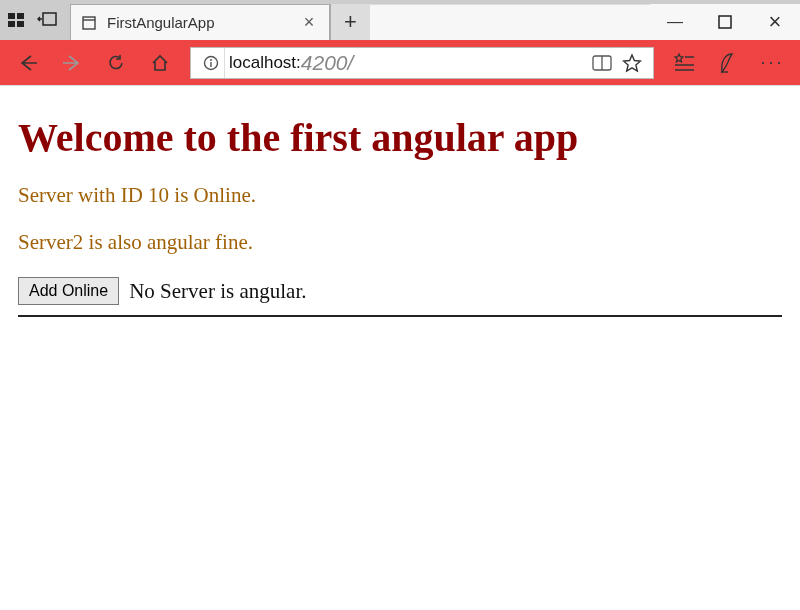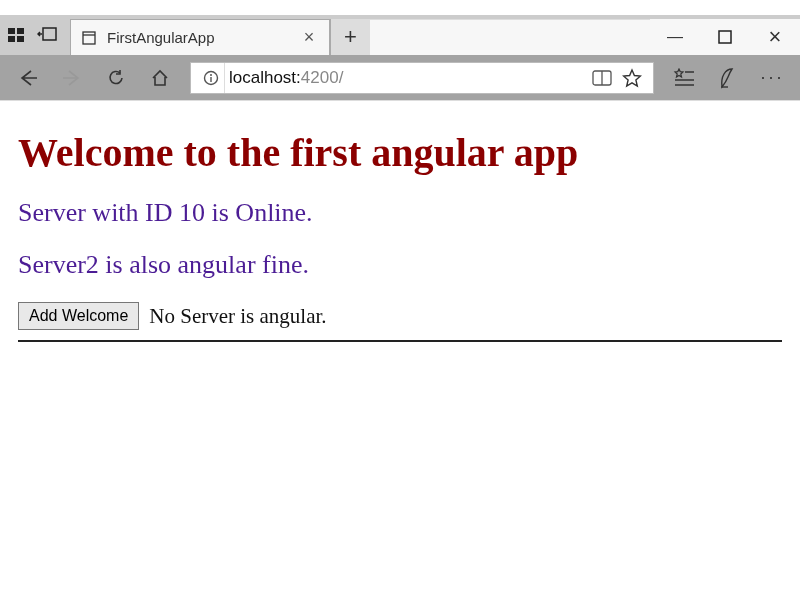--- a/index.html
+++ b/index.html
@@ -14,21 +14,20 @@
       background: #fff;
       overflow: hidden;
       position: relative;
     }
     
     .titlebar {
       height: 40px;
       background: #ccc;
       display: flex;
       align-items: stretch;
-      margin-top: 15px;
     }
     .titlebar-left {
       display: flex;
       align-items: center;
       padding: 0 6px;
       gap: 8px;
     }
     .tb-icon {
       width: 22px;
       height: 22px;
@@ -102,21 +101,21 @@
       display: flex;
       align-items: center;
       justify-content: center;
       font-size: 16px;
       color: #333;
       cursor: pointer;
     }
     
     .toolbar {
       height: 46px;
-      background: #a3a3a3;
+      background: #ef4444;
       border-bottom: 1px solid #ddd;
       display: flex;
       align-items: center;
       padding: 0 8px;
       gap: 4px;
     }
     .tool-btn {
       width: 40px;
       height: 40px;
       display:flex;
@@ -144,22 +143,23 @@
       color:#555;
       border-right: 1px solid #ddd;
       height: 100%;
       margin-right: 4px;
     }
     .url-host {
       font-size: 17px;
       color: #111;
     }
     .url-path {
-      font-size: 17px;
+      font-size: 21px;
       color: #888;
+      font-style: italic;
     }
     .addr-spacer { flex:1; }
     .addr-right-icon {
       width: 30px;
       display:flex;
       align-items:center;
       justify-content:center;
       color:#444;
       font-size:18px;
     }
@@ -169,22 +169,22 @@
     }
     .page h1 {
       font-family: "Times New Roman", serif;
       font-size: 40px;
       font-weight: bold;
       color: #8B0000;
       margin: 10px 0 22px 0;
     }
     .page p {
       font-family: "Times New Roman", serif;
-      font-size: 26px;
-      color: #4c1d95;
+      font-size: 21px;
+      color: #a16207;
       margin: 0 0 22px 0;
     }
     .server-row {
       display:flex;
       align-items:center;
       gap: 10px;
       font-family: "Times New Roman", serif;
       font-size: 21px;
       color:#111;
     }
@@ -310,17 +310,17 @@
   <div class="tool-btn" style="letter-spacing:2px;">
     <span>···</span>
   </div>
 </div>
 
 <div class="page">
   <h1>Welcome to the first angular app</h1>
   <p>Server with ID 10 is Online.</p>
   <p>Server2 is also angular fine.</p>
   <div class="server-row">
-    <button class="add-btn">Add Welcome</button>
+    <button class="add-btn">Add Online</button>
     <span>No Server is angular.</span>
   </div>
   <hr class="hr">
 </div>
 
 </body></html>

